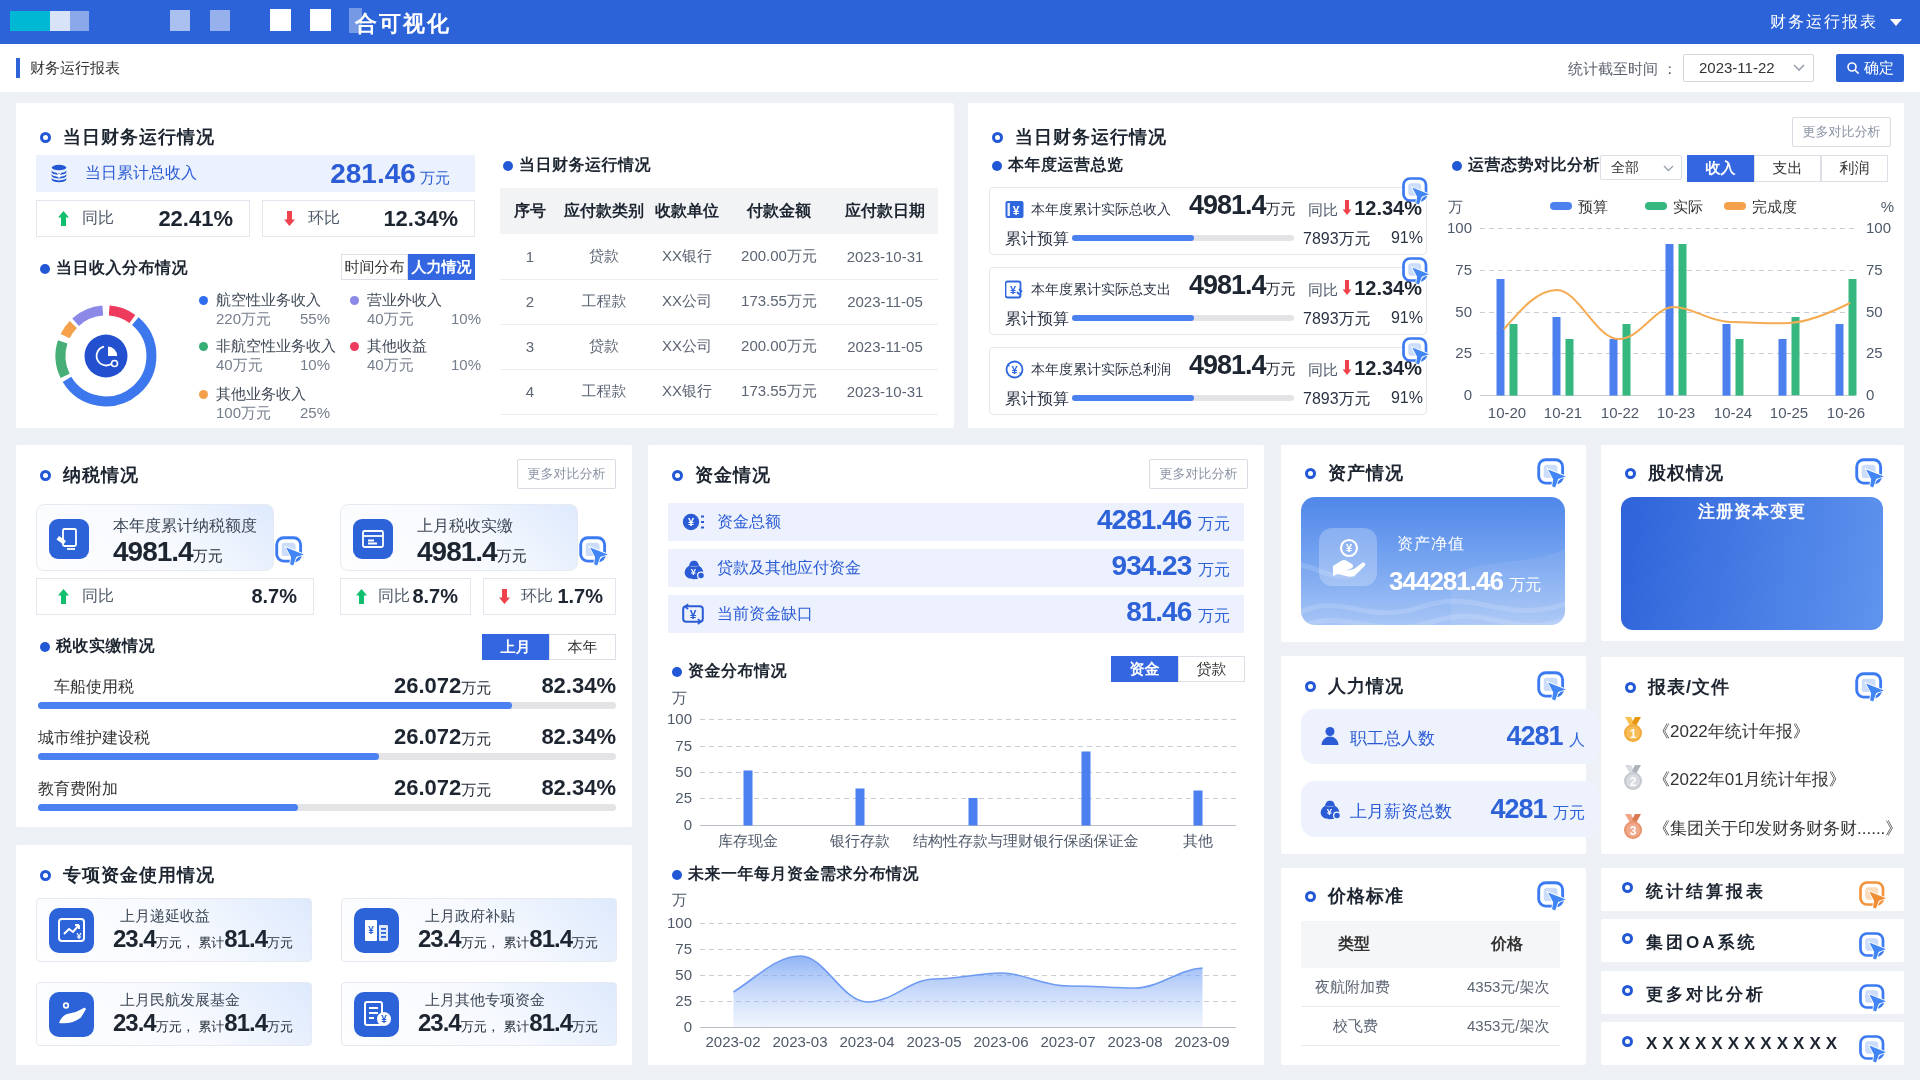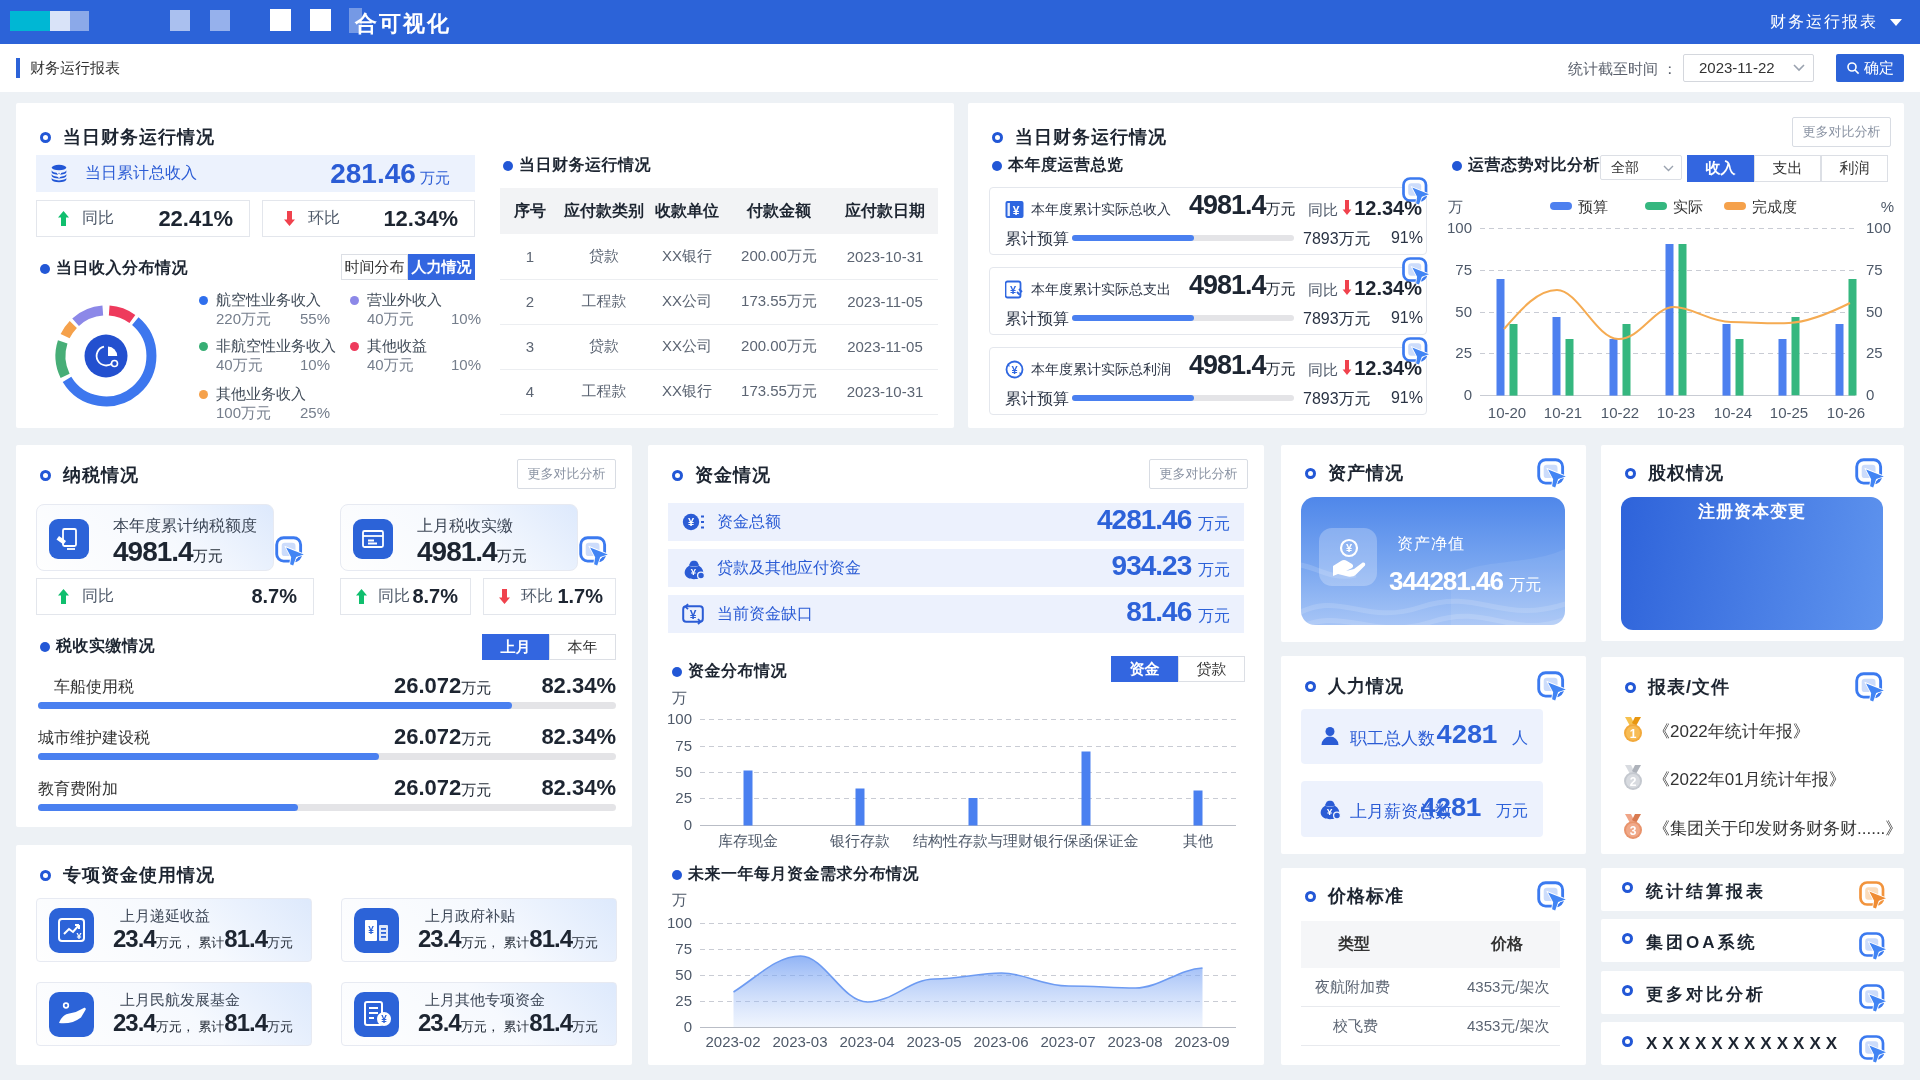--- a/index.html
+++ b/index.html
@@ -10,21 +10,21 @@
 .ptitle { display:flex; align-items:center; font-size:18px; font-weight:bold; color:#1d2531; letter-spacing:1px; }
 .ring { width:11px; height:11px; border:3px solid #2257d6; border-radius:50%; background:#fff; margin-right:12px; }
 .dot { width:10px; height:10px; background:#2257d6; border-radius:50%; margin-right:6px; }
 .stitle { display:flex; align-items:center; font-size:16px; font-weight:bold; color:#1d2531; letter-spacing:0.5px; }
 .morebtn { position:absolute; width:99px; height:30px; border:1px solid #d8dce3; border-radius:2px; color:#8a93a3; font-size:13px; display:flex; align-items:center; justify-content:center; background:#fff; }
 .tabs { position:absolute; display:flex; height:26px; font-size:15px; }
 .tab { width:67px; display:flex; align-items:center; justify-content:center; border:1px solid #dcdfe5; background:#fff; color:#333; }
 .tab.on { background:#3366e0; border-color:#3366e0; color:#fff; font-weight:bold; }
 .bcard { position:absolute; left:21px; width:438px; height:68px; border:1px solid #e4e7ed; border-radius:4px; }
 .drow { position:absolute; left:20px; width:576px; height:38px; background:#ecf1fd; }
-.hrow { position:absolute; left:20px; width:242px; background:#edf2fd; border-radius:4px;font-family:Liberation Mono, monospace; }
+.hrow { position:absolute; left:20px; width:299px; background:#edf2fd; border-radius:14px; }
 .gcard { position:absolute; width:276px; height:64px; border:1px solid #e7eaf2; border-radius:4px; background:linear-gradient(225deg, #dde9fc 0%, #f6f9fe 45%, #fefefe 100%); }
 .ccard { position:absolute; width:238px; height:67px; border:1px solid #e7eaf2; border-radius:8px; background:linear-gradient(225deg, #dde9fc 0%, #f6f9fe 45%, #fefefe 100%); }
 .cbox { position:absolute; height:37px; border:1px solid #e3e6ec; display:flex; align-items:center; }
 .krow { position:absolute; left:1601px; width:303px; height:43px; background:#fff; border-radius:2px; }
 </style>
 </head>
 <body>
 
 <div class="abs" style="left:0;top:0;width:1920px;height:44px;background:#2c63d8;">
   <div class="abs" style="left:10px;top:11px;width:40px;height:20px;background:#00b7d4;"></div>

